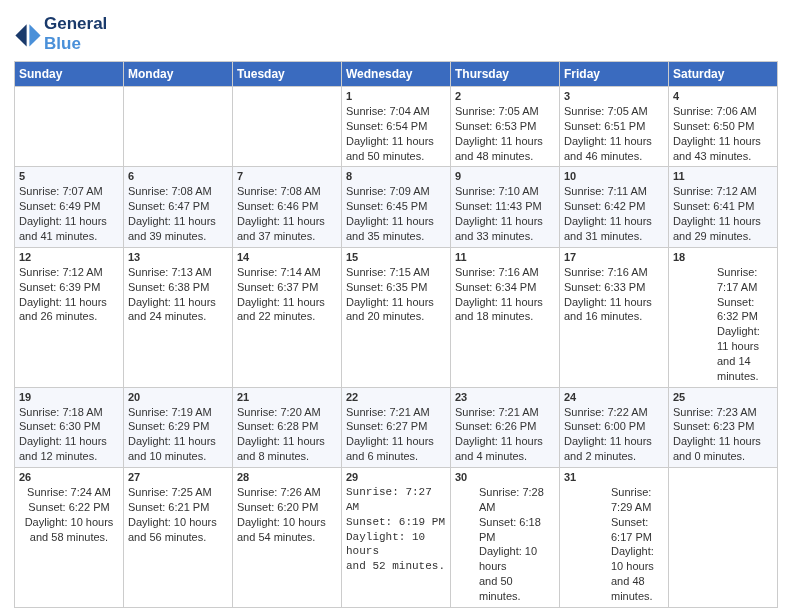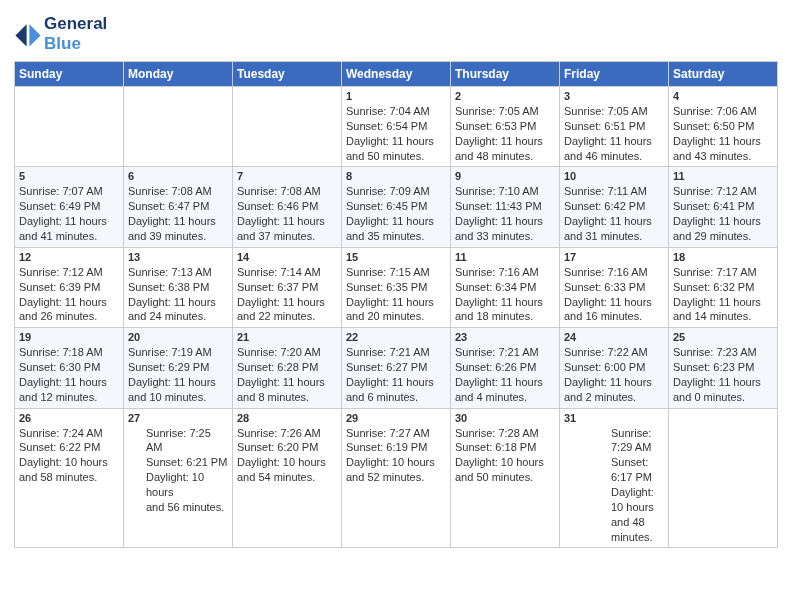--- a/index.html
+++ b/index.html
@@ -234,21 +234,21 @@
           </td>
           <td>
             <span class="day-number">17</span>
             <div class="day-info" style="white-space: pre-line;">Sunrise: 7:16 AM
 Sunset: 6:33 PM
 Daylight: 11 hours
 and 16 minutes.</div>
           </td>
           <td>
             <span class="day-number">18</span>
-            <div class="day-info" style="white-space: pre-line;">Sunrise: 7:17 AM
+            <div class="day-info" style="white-space: pre-line; margin-left: 44px;">Sunrise: 7:17 AM
 Sunset: 6:32 PM
 Daylight: 11 hours
 and 14 minutes.</div>
           </td>
         </tr>
         <tr>
           <td>
             <span class="day-number">19</span>
             <div class="day-info" style="white-space: pre-line;">Sunrise: 7:18 AM
 Sunset: 6:30 PM
@@ -294,49 +294,49 @@
             <span class="day-number">25</span>
             <div class="day-info" style="white-space: pre-line;">Sunrise: 7:23 AM
 Sunset: 6:23 PM
 Daylight: 11 hours
 and 0 minutes.</div>
           </td>
         </tr>
         <tr>
           <td>
             <span class="day-number">26</span>
-            <div class="day-info" style="white-space: pre-line;">Sunrise: 7:24 AM
+            <div class="day-info" style="white-space: pre-line; text-align: center;">Sunrise: 7:24 AM
 Sunset: 6:22 PM
 Daylight: 10 hours
 and 58 minutes.</div>
           </td>
           <td>
             <span class="day-number">27</span>
-            <div class="day-info" style="white-space: pre-line; margin-left: 18px;">Sunrise: 7:25 AM
+            <div class="day-info" style="white-space: pre-line;">Sunrise: 7:25 AM
 Sunset: 6:21 PM
 Daylight: 10 hours
 and 56 minutes.</div>
           </td>
           <td>
             <span class="day-number">28</span>
             <div class="day-info" style="white-space: pre-line;">Sunrise: 7:26 AM
 Sunset: 6:20 PM
 Daylight: 10 hours
 and 54 minutes.</div>
           </td>
           <td>
             <span class="day-number">29</span>
-            <div class="day-info" style="white-space: pre-line;">Sunrise: 7:27 AM
+            <div class="day-info" style="white-space: pre-line; font-family: Liberation Mono, monospace;">Sunrise: 7:27 AM
 Sunset: 6:19 PM
 Daylight: 10 hours
 and 52 minutes.</div>
           </td>
           <td>
             <span class="day-number">30</span>
-            <div class="day-info" style="white-space: pre-line;">Sunrise: 7:28 AM
+            <div class="day-info" style="white-space: pre-line; margin-left: 24px;">Sunrise: 7:28 AM
 Sunset: 6:18 PM
 Daylight: 10 hours
 and 50 minutes.</div>
           </td>
           <td>
             <span class="day-number">31</span>
             <div class="day-info" style="white-space: pre-line; margin-left: 47px;">Sunrise: 7:29 AM
 Sunset: 6:17 PM
 Daylight: 10 hours
 and 48 minutes.</div>

